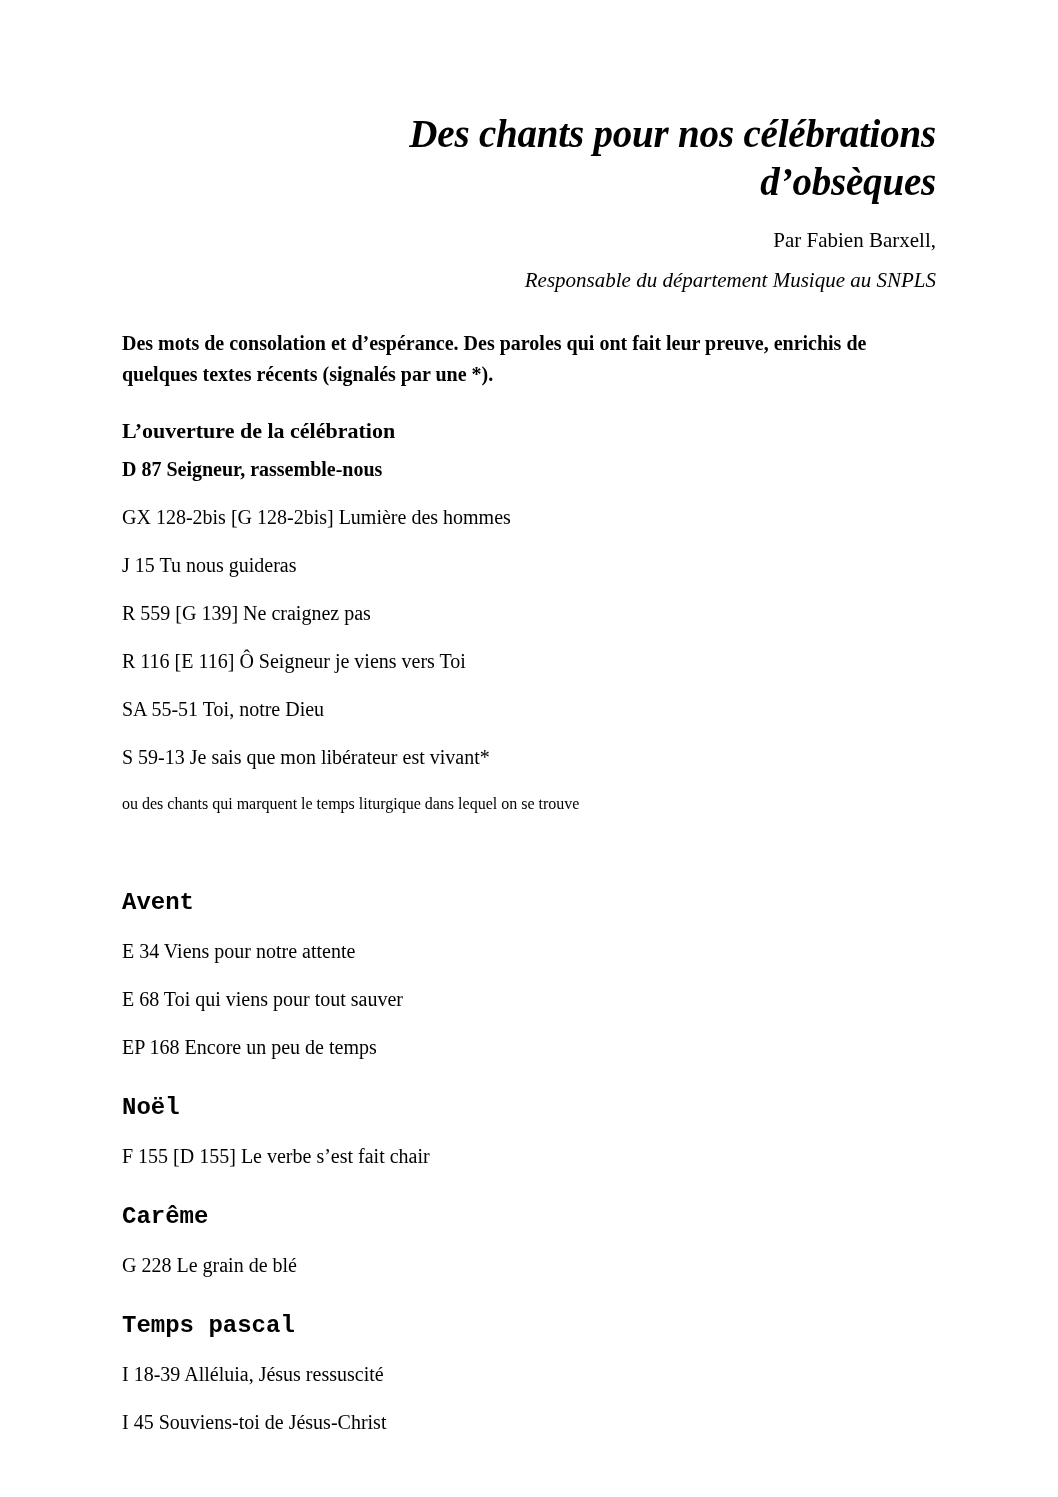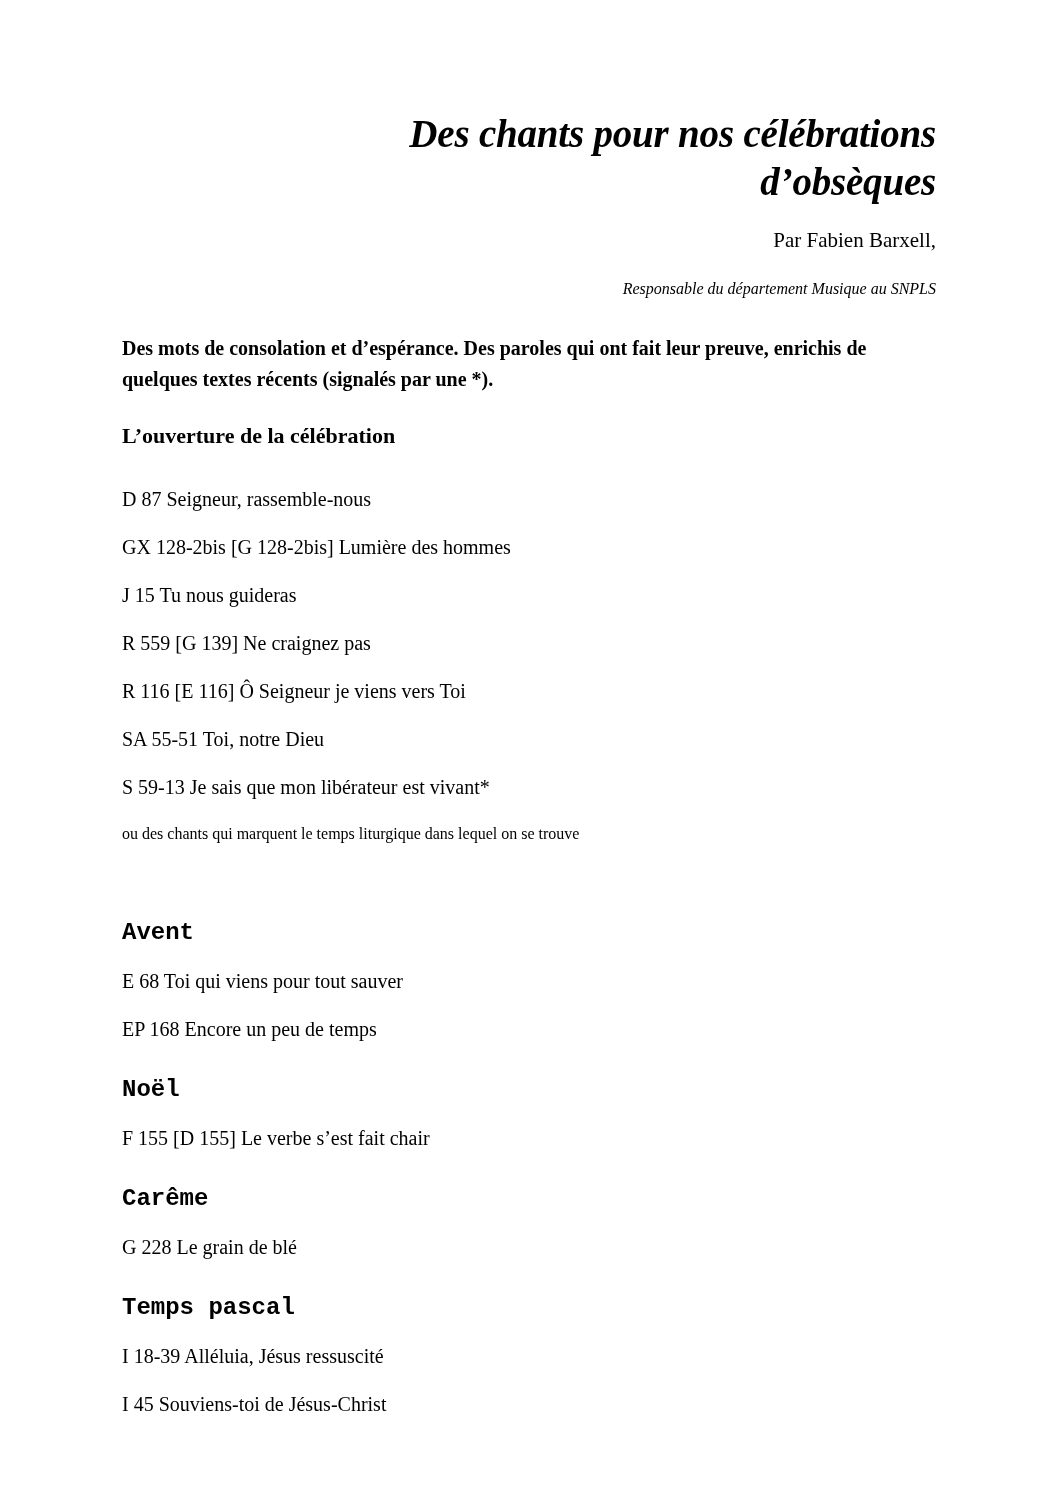--- a/index.html
+++ b/index.html
@@ -32,23 +32,23 @@
     letter-spacing: -0.2px;
     margin: 0;
     font-style: italic;
   }
   .byline {
     font-size: 21px;
     margin-top: 22px;
     line-height: 1.3;
   }
   .byline-role {
-    font-size: 16px;
+    font-size: 21px;
     font-style: italic;
-    margin-top: 25px;
+    margin-top: 13px;
     line-height: 1.3;
   }
   .intro {
     margin-top: 33px;
     font-size: 20px;
     font-weight: bold;
     line-height: 1.55;
     max-width: 810px;
   }
   .section-heading {
@@ -63,21 +63,22 @@
     font-size: 24px;
     font-weight: bold;
     font-family: Liberation Mono, monospace;
   }
   .entry {
     font-size: 20px;
     line-height: 1.3;
     margin-top: 22px;
   }
   .entry.first {
-    margin-top: 37px;
+    margin-top: 12px;
+    font-weight: bold;
   }
   .note {
     font-size: 16px;
     line-height: 1.3;
     margin-top: 24px;
   }
   .spacer-block {
     height: 40px;
   }
 </style>
@@ -103,20 +104,21 @@
   <div class="entry">J 15 Tu nous guideras</div>
   <div class="entry">R 559 [G 139] Ne craignez pas</div>
   <div class="entry">R 116 [E 116] Ô Seigneur je viens vers Toi</div>
   <div class="entry">SA 55-51 Toi, notre Dieu</div>
   <div class="entry">S 59-13 Je sais que mon libérateur est vivant*</div>
   <div class="note">ou des chants qui marquent le temps liturgique dans lequel on se trouve</div>
 
   <div class="spacer-block"></div>
 
   <h3 class="sub-heading">Avent</h3>
+  <div class="entry">E 34 Viens pour notre attente</div>
   <div class="entry">E 68 Toi qui viens pour tout sauver</div>
   <div class="entry">EP 168 Encore un peu de temps</div>
 
   <h3 class="sub-heading">Noël</h3>
   <div class="entry">F 155 [D 155] Le verbe s’est fait chair</div>
 
   <h3 class="sub-heading">Carême</h3>
   <div class="entry">G 228 Le grain de blé</div>
 
   <h3 class="sub-heading">Temps pascal</h3>

